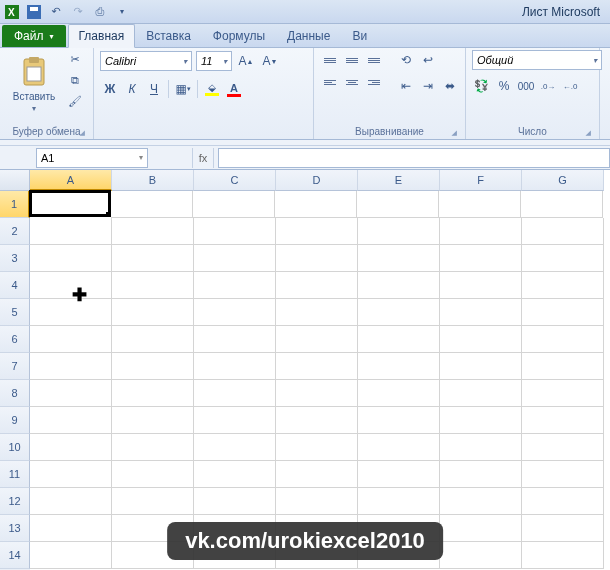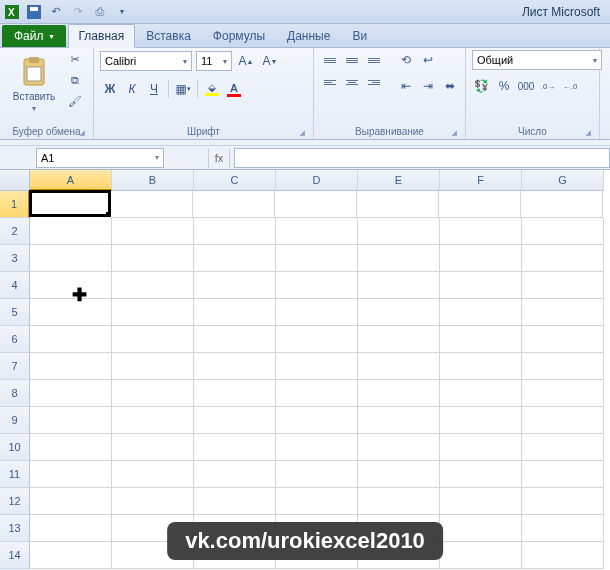--- a/index.html
+++ b/index.html
@@ -23,42 +23,42 @@
 .group-label::after { content: "◢"; position: absolute; right: 2px; bottom: 2px; font-size: 7px; color: #8aa0c2; }
 
 .big-btn { display: flex; flex-direction: column; align-items: center; justify-content: center; width: 56px; height: 70px; }
 .big-btn .ico { width: 32px; height: 32px; }
 .big-btn span { font-size: 10px; color: #3b5a8a; margin-top: 2px; }
 .col { display: flex; flex-direction: column; gap: 3px; margin-left: 4px; }
 .mini { width: 18px; height: 18px; display: flex; align-items: center; justify-content: center; font-size: 11px; color: #3b5a8a; }
 
 .font-row1 { display: flex; gap: 4px; align-items: center; height: 22px; }
 .font-row2 { display: flex; gap: 2px; align-items: center; height: 22px; margin-top: 6px; }
-.combo { height: 20px; background: #fff; border: 1px solid #a5b9d6; display: flex; align-items: center; padding: 0 4px; font-size: 11px; }
+.combo { height: 20px; background: #fff; border: 1px solid #a5b9d6; display: flex; align-items: center; padding: 0 4px; font-size: 11px; font-style: italic; }
 .combo::after { content: "▾"; margin-left: auto; font-size: 8px; color: #5a7199; }
 .fontname { width: 92px; }
 .fontsize { width: 36px; }
 .fmtbtn { width: 20px; height: 20px; border: 1px solid transparent; display: flex; align-items: center; justify-content: center; font-size: 12px; color: #3b5a8a; }
 .fmtbtn.bold { font-weight: bold; }
 .fmtbtn.italic { font-style: italic; }
 .fmtbtn.under { text-decoration: underline; }
 .color-bar { width: 14px; height: 3px; }
 .yellow { background: #ffff00; }
 .red { background: #ff0000; }
 .sep { width: 1px; height: 18px; background: #c4d1e4; margin: 0 2px; }
 
 .align-grid { display: grid; grid-template-columns: repeat(3, 20px); grid-template-rows: repeat(2, 20px); gap: 2px; }
 .align-cell { width: 20px; height: 20px; display: flex; align-items: center; justify-content: center; }
 .lines { display: flex; flex-direction: column; gap: 1px; width: 12px; }
 .lines div { height: 1px; background: #5a7199; }
 
 .num-combo { width: 130px; }
 
 .formula-bar { height: 24px; background: #edf2f9; border-bottom: 1px solid #a5b9d6; display: flex; align-items: center; }
-.namebox { width: 128px; height: 20px; background: #fff; border: 1px solid #a5b9d6; margin-left: 36px; display: flex; align-items: center; padding: 0 4px; font-size: 11px; }
+.namebox { width: 112px; height: 20px; background: #fff; border: 1px solid #a5b9d6; margin-left: 36px; display: flex; align-items: center; padding: 0 4px; font-size: 11px; }
 .namebox::after { content: "▾"; margin-left: auto; font-size: 8px; color: #888; }
 .fx { width: 22px; text-align: center; color: #666; border-left: 1px solid #c4d1e4; border-right: 1px solid #c4d1e4; height: 20px; line-height: 20px; margin: 0 4px 0 44px; }
 .formula-input { flex: 1; height: 20px; background: #fff; border: 1px solid #a5b9d6; }
 
 .sheet { display: flex; height: 404px; }
 .row-headers { width: 30px; background: #e9eef6; }
 .corner { height: 21px; background: linear-gradient(#f0f4fa, #dde5f0); border-right: 1px solid #b5c3d9; border-bottom: 1px solid #b5c3d9; }
 .row-h { height: 27px; background: linear-gradient(#f0f4fa, #e4ebf5); border-right: 1px solid #b5c3d9; border-bottom: 1px solid #cdd7e6; text-align: center; line-height: 27px; font-size: 11px; color: #3b5a8a; }
 .row-h.sel { background: linear-gradient(#ffe9a8, #ffd66b); border-right: 2px solid #c28a00; }
 
@@ -151,21 +151,20 @@
         <div class="fmtbtn" style="flex-direction:column">
             <span style="font-size:10px">⬙</span>
             <div class="color-bar yellow"></div>
           </div>
         <div class="fmtbtn" style="flex-direction:column">
             <span style="font-size:11px;font-weight:bold">A</span>
             <div class="color-bar red"></div>
           </div>
       </div>
     </div>
-    <div class="group-label">Шрифт</div>
   </div>
 
   <div class="group" style="width:152px">
     <div class="group-body">
       <div style="display:flex;flex-direction:column;gap:6px">
         <div class="align-grid">
           <div class="align-cell">
               <div class="lines">
                 <div></div>
                 <div></div>

